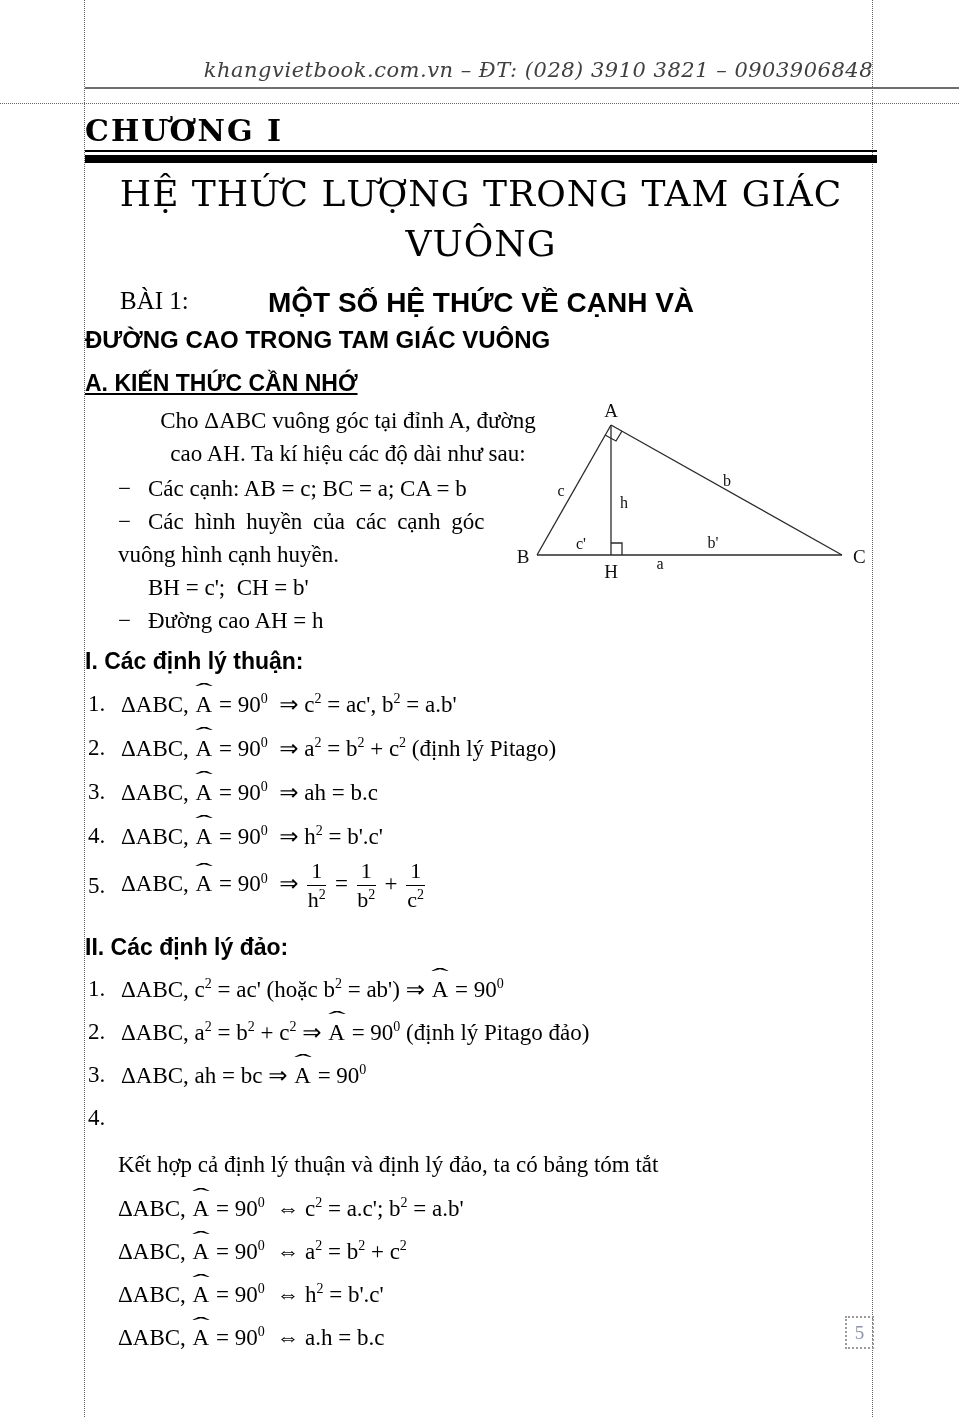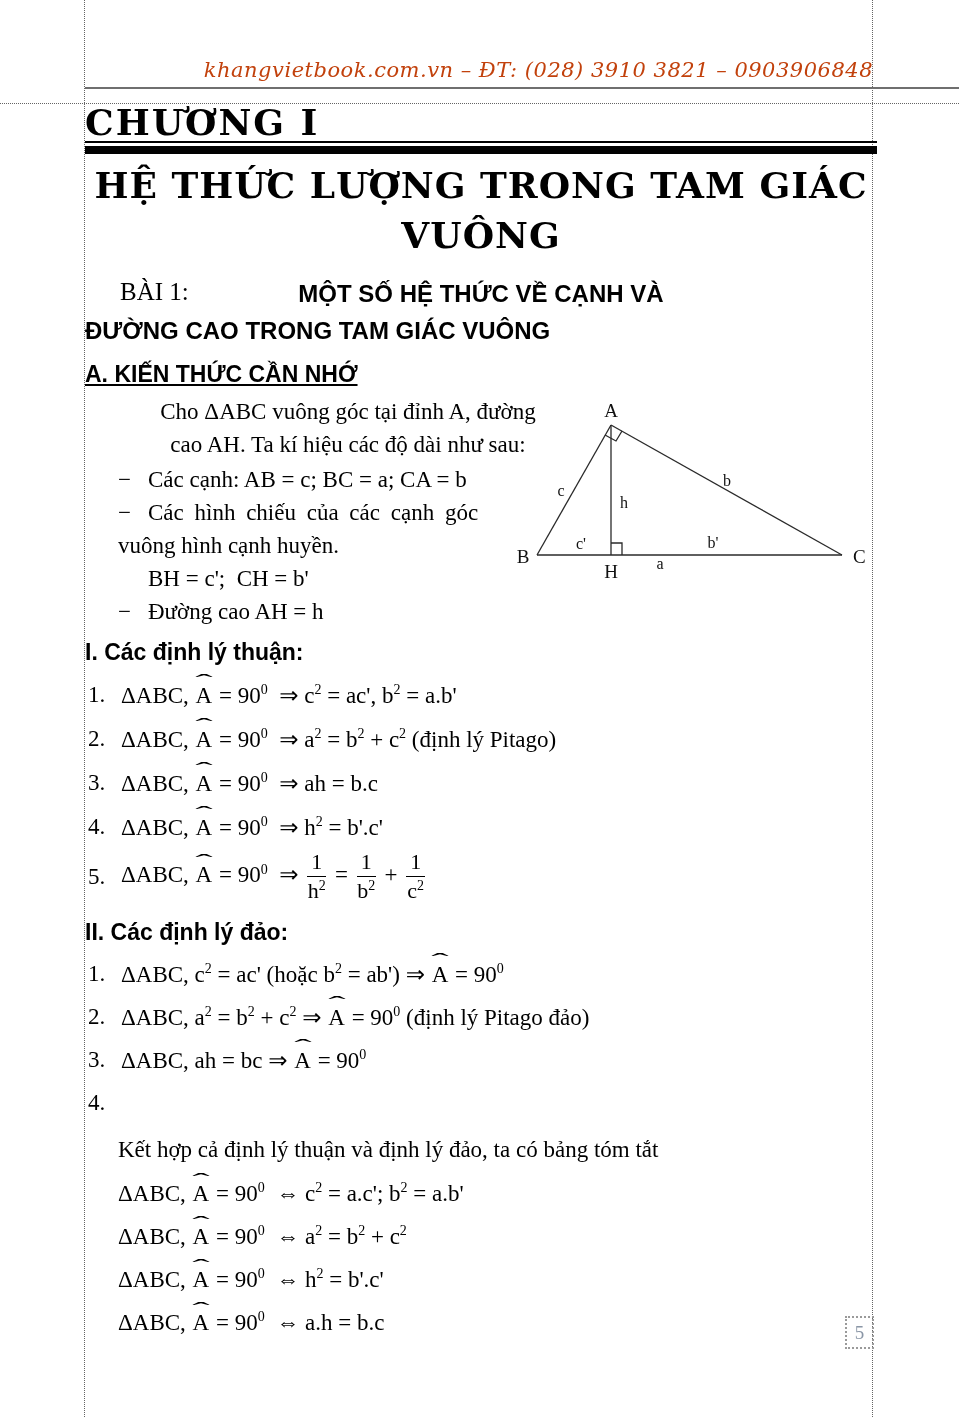--- a/index.html
+++ b/index.html
@@ -6,44 +6,44 @@
   .page{position:relative;width:959px;height:1417px;background:#ffffff;overflow:hidden;
         font-family:"Liberation Serif", serif;color:#000;}
   
   .bound-v{position:absolute;top:0;bottom:0;width:0;border-left:1px dotted #4a4a4a;opacity:.85;}
   .bound-v.left{left:84px;}
   .bound-v.right{left:872px;}
   .bound-h{position:absolute;left:0;right:0;height:0;border-top:1px dotted #4a4a4a;opacity:.85;}
   .bound-h.top{top:103px;}
   
   .hdr-text{position:absolute;top:58px;right:86px;font-family:"DejaVu Serif", serif;
-            font-style:italic;font-size:21px;color:#c2410c;letter-spacing:.5px;}
+            font-style:italic;font-size:21px;color:#404040;letter-spacing:.5px;}
   .hdr-rule{position:absolute;top:87px;left:85px;right:0;height:2px;background:#6f6f6f;}
   
   .content{position:absolute;left:85px;top:103px;width:792px;}
-  .chapter{height:38px;font-family:"DejaVu Serif", serif;font-weight:bold;
-           font-size:36px;letter-spacing:2px;line-height:38px;}
+  .chapter{margin-top:9px;height:38px;font-family:"DejaVu Serif", serif;font-weight:bold;
+           font-size:30px;letter-spacing:2px;line-height:38px;}
   .thick-rule{position:relative;height:11px;border-top:2px solid #000;}
   .thick-rule::after{content:"";position:absolute;left:0;right:0;top:3px;height:8px;background:#000;}
   .main-title{margin:6px 0 0 0;text-align:center;font-family:"DejaVu Serif", serif;
-              font-weight:bold;font-size:36px;letter-spacing:1px;line-height:50px;}
+              font-weight:normal;font-size:36px;letter-spacing:1px;line-height:50px;}
   .lesson-row{position:relative;margin-top:18px;height:32px;text-align:center;}
   .lesson-label{position:absolute;left:35px;top:0;font-size:25px;font-weight:normal;
                 font-family:"Liberation Serif", serif;}
   .sans-b{font-family:"Liberation Sans", sans-serif;font-weight:bold;}
-  .lesson-t1{font-size:24px;line-height:32px;}
+  .lesson-t1{font-size:28px;line-height:32px;}
   .lesson-t2{margin-top:5px;text-align:left;font-size:24px;line-height:32px;}
   .sec-a-head{margin-top:13px;font-size:23px;line-height:28px;text-decoration:underline;}
   .intro{margin:7px 0 0 43px;width:440px;font-size:23px;line-height:33px;text-align:center;}
   .bullets{margin:2px 0 0 33px;width:445px;font-size:23px;}
   .bline{line-height:33px;min-height:33px;}
   .bmarker{display:inline-block;width:30px;}
   .bullet:nth-child(2) .bline:first-child .btext{word-spacing:5px;}
   .sec-head{margin-top:9px;font-size:23px;line-height:30px;}
-  .sec-head.two{margin-top:12px;}
+  .sec-head.two{margin-top:18px;}
   
   .flist{margin-top:6px;}
   .f-row{display:flex;align-items:center;min-height:44px;font-size:23px;}
   .flist.compact .f-row{min-height:43px;}
   .f-num{width:33px;flex:none;margin-left:3px;}
   .f-body{white-space:nowrap;}
   .f-body sup, .frac sup{font-size:14px;line-height:0;}
   .wh{position:relative;display:inline-block;padding:0 1px;}
   .wh::before{content:"ˆ";position:absolute;left:50%;top:-0.58em;
               transform:translateX(-50%) scaleX(2.4);font-size:.95em;}
@@ -92,21 +92,21 @@
     <div class="intro">
       <span>Cho ΔABC vuông góc tại đỉnh A, đường</span><br>
       <span>cao AH. Ta kí hiệu các độ dài như sau:</span>
     </div>
 
     <div class="bullets">
         <div class="bullet">
           <div class="bline"><span class="bmarker">−</span><span class="btext">Các cạnh: AB = c; BC = a; CA = b</span></div>
         </div>
         <div class="bullet">
-          <div class="bline"><span class="bmarker">−</span><span class="btext">Các hình chiếu của các cạnh góc</span></div>
+          <div class="bline"><span class="bmarker">−</span><span class="btext">Các hình huyền của các cạnh góc</span></div>
           <div class="bline"><span class="btext">vuông hình cạnh huyền.</span></div>
         </div>
         <div class="bullet">
           <div class="bline"><span class="bmarker"></span><span class="btext">BH = c';&nbsp;&nbsp;CH = b'</span></div>
         </div>
         <div class="bullet">
           <div class="bline"><span class="bmarker">−</span><span class="btext">Đường cao AH = h</span></div>
         </div>
       </div>
 

